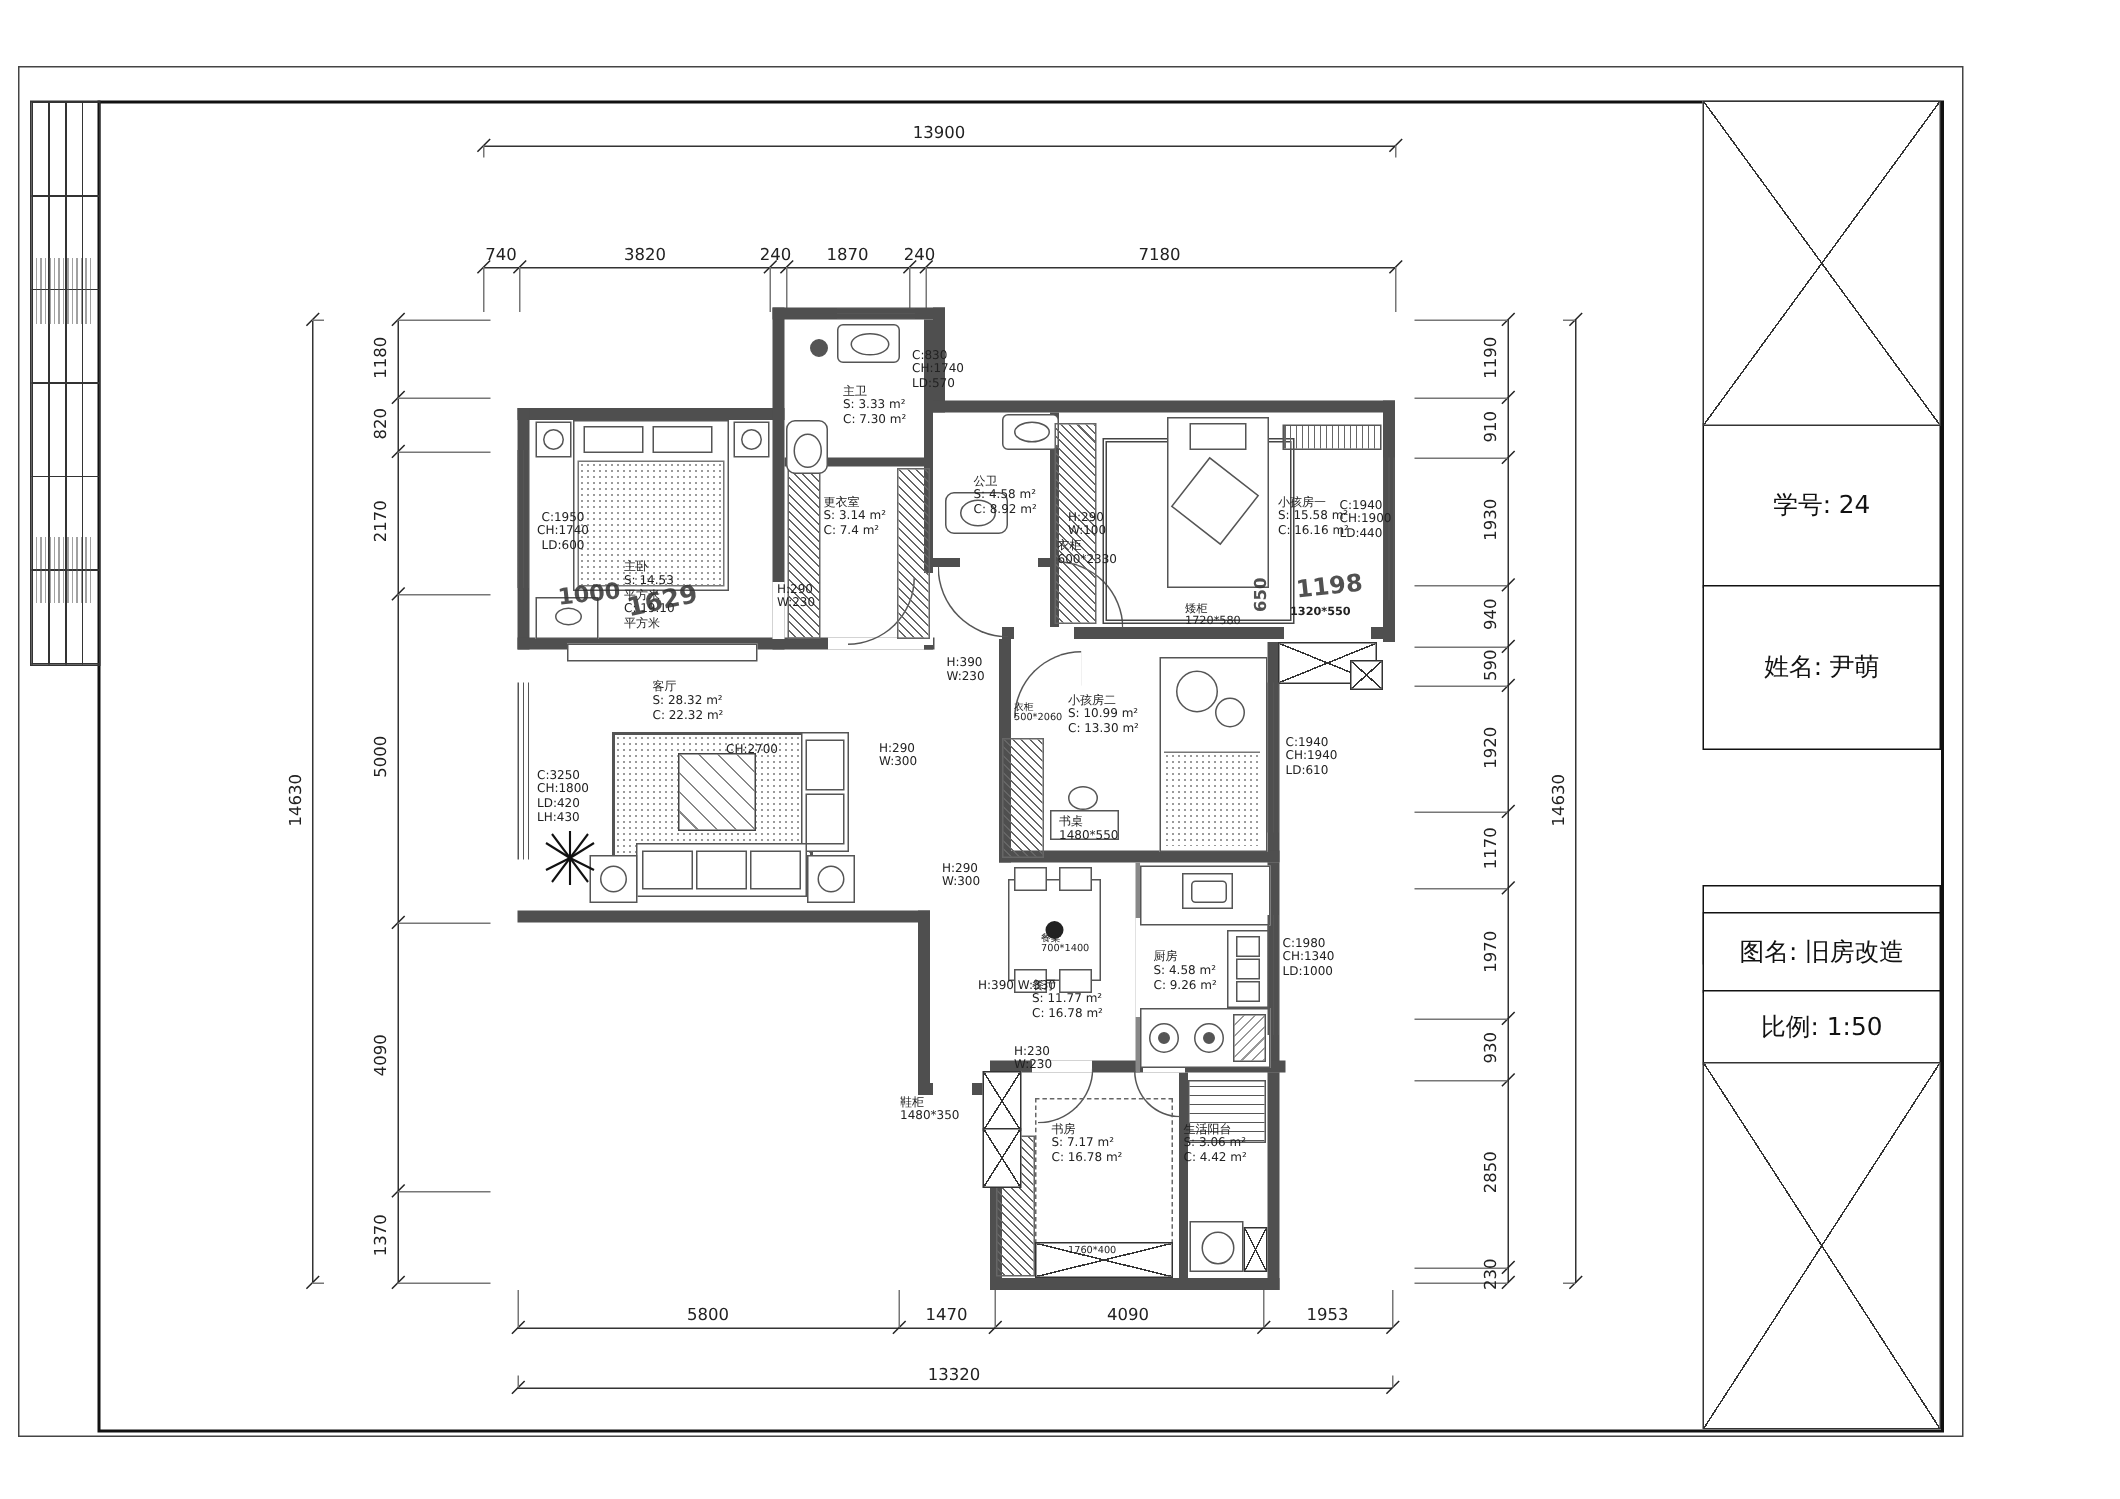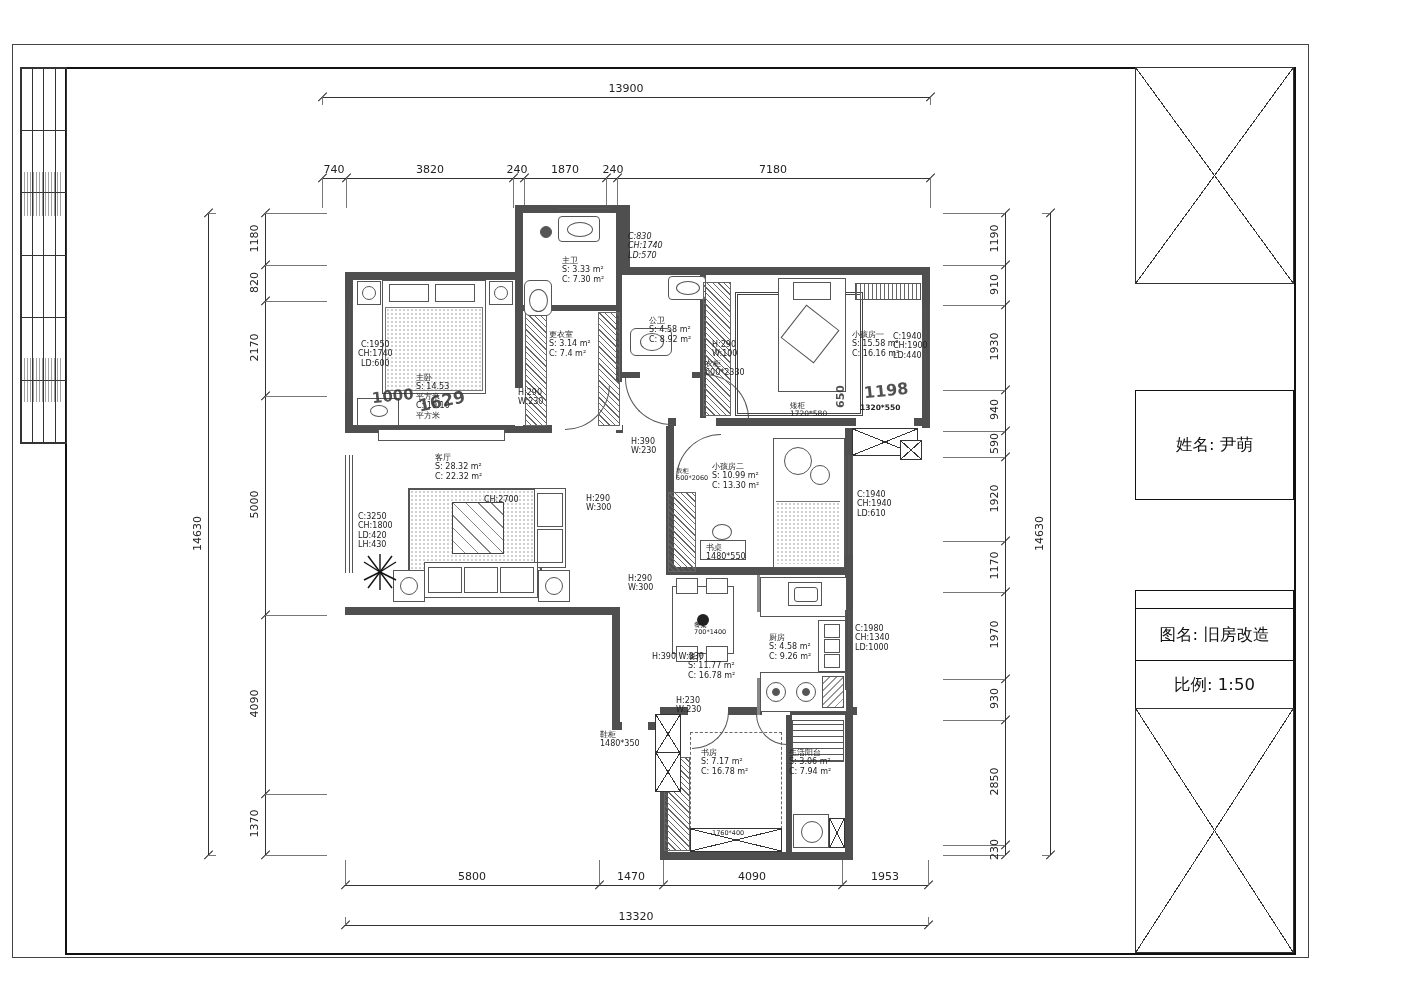--- a/index.html
+++ b/index.html
@@ -54,20 +54,23 @@
 <div id="sheet">
 
   <div class="abs frame-outer" style="left:12px;top:44px;width:1295px;height:912px;"></div>
   <div class="abs frame-inner" style="left:65px;top:67px;width:1227px;height:884px;"></div>
 
   <div class="strip" style="left:20px;top:67px;width:45px;height:375px;"></div>
   <div class="rs" style="left:24px;top:172px;width:38px;height:44px;"></div>
   <div class="rs" style="left:24px;top:358px;width:38px;height:44px;"></div>
 
   <div class="xbox" style="left:1135px;top:67px;width:157px;height:215px;background-color:#fff;"></div>
+  <div class="tb-cell" style="left:1135px;top:282px;width:157px;height:108px;">
+      <span>学号: 24</span>
+    </div>
   <div class="tb-cell" style="left:1135px;top:390px;width:157px;height:108px;">
       <span>姓名: 尹萌</span>
     </div>
   <div class="tb-cell" style="left:1135px;top:590px;width:157px;height:51px;text-align:right;">
       <span>日期2025年3月21</span>
     </div>
   <div class="tb-cell" style="left:1135px;top:608px;width:157px;height:52px;">
       <span>图名: 旧房改造</span>
     </div>
   <div class="tb-cell" style="left:1135px;top:660px;width:157px;height:48px;">
@@ -280,26 +283,26 @@
 S: 11.77 m²
 C: 16.78 m²</div>
   <div class="lbl rlbl" style="left:769px;top:633px;">厨房
 S: 4.58 m²
 C: 9.26 m²</div>
   <div class="lbl rlbl" style="left:701px;top:748px;">书房
 S: 7.17 m²
 C: 16.78 m²</div>
   <div class="lbl rlbl" style="left:789px;top:748px;">生活阳台
 S: 3.06 m²
-C: 7.94 m²</div>
+C: 4.42 m²</div>
 
   <div class="lbl wlbl" style="left:358px;top:340px;text-align:center;">C:1950
 CH:1740
 LD:600</div>
-  <div class="lbl wlbl" style="left:628px;top:232px;font-style:italic;">C:830
+  <div class="lbl wlbl" style="left:608px;top:232px;">C:830
 CH:1740
 LD:570</div>
   <div class="lbl wlbl" style="left:893px;top:332px;">C:1940
 CH:1900
 LD:440</div>
   <div class="lbl wlbl" style="left:857px;top:490px;">C:1940
 CH:1940
 LD:610</div>
   <div class="lbl wlbl" style="left:855px;top:624px;">C:1980
 CH:1340

